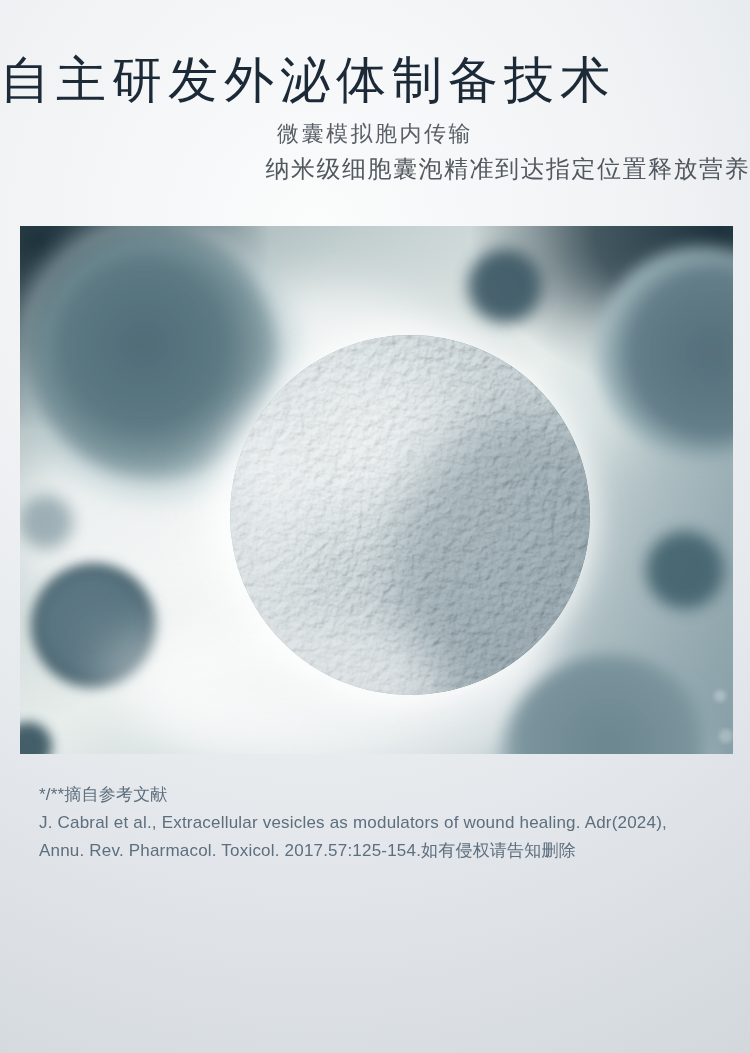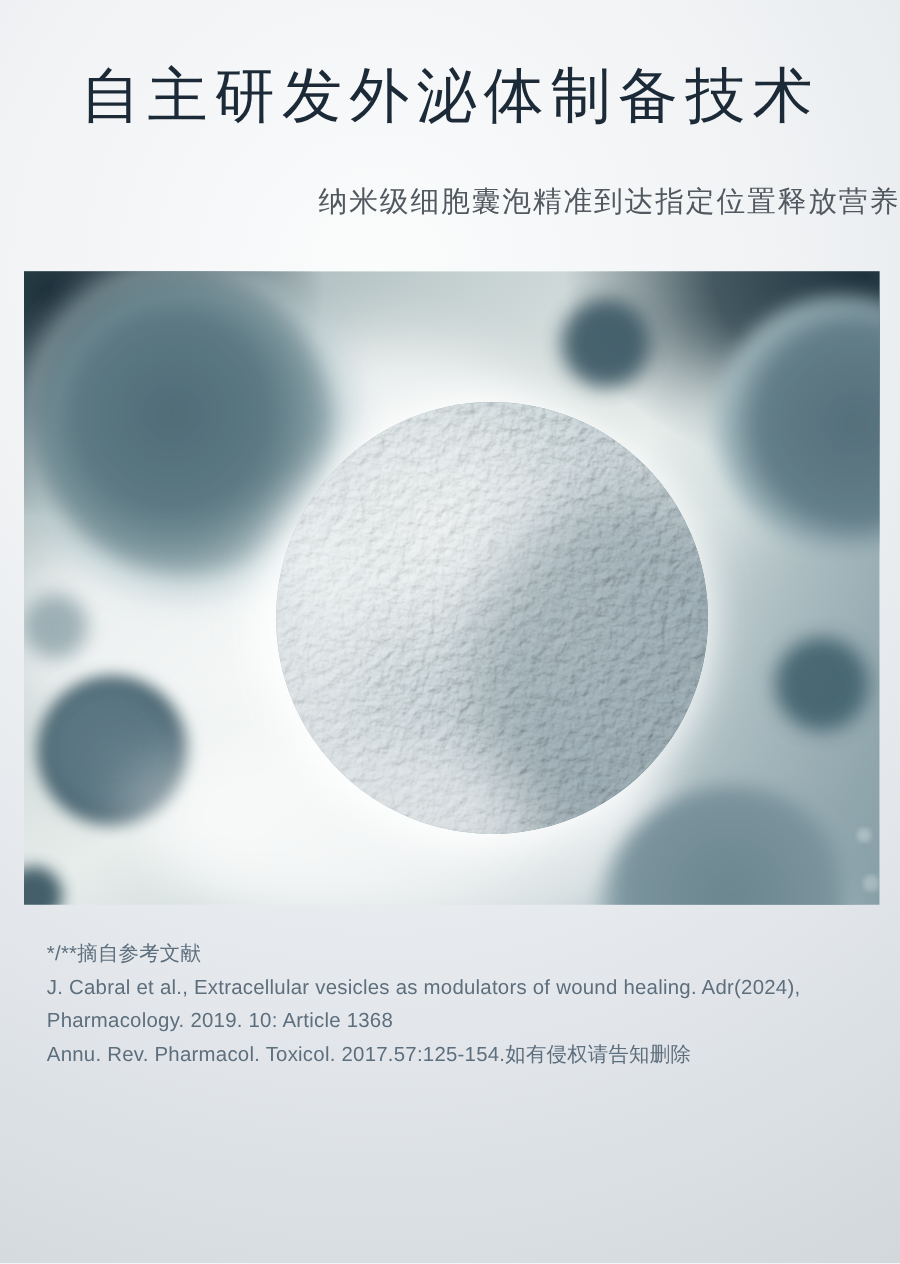--- a/index.html
+++ b/index.html
@@ -8,21 +8,20 @@
     font-family:"Liberation Sans","DejaVu Sans",sans-serif;
     -webkit-font-smoothing:antialiased;
   }
   .page {
     position:relative; width:750px; height:1053px; overflow:hidden;
     background:
       radial-gradient(120% 90% at 42% 22%, #fbfcfc 0%, #f0f2f4 38%, #e2e6ea 68%, #d2d7dc 100%);
   }
   .hdr-title {
     position:absolute; top:52px; left:0; width:100%;
-    text-align:center;
     font-size:50px; line-height:56px; font-weight:500;
     color:#1c2a38; letter-spacing:6px; white-space:nowrap;
     margin:0;
   }
   .hdr-sub1 {
     position:absolute; top:121px; left:0; width:100%;
     text-align:center; font-size:22px; line-height:26px; font-weight:400;
     color:#585f67; letter-spacing:2.5px; margin:0; white-space:nowrap;
   }
   .hdr-sub2 {
@@ -41,20 +40,21 @@
     letter-spacing:0.2px;
   }
   .refs p { margin:0; padding:0; }
 </style>
 </head>
 <body>
 
 <div class="page">
 
   <h1 class="hdr-title">自主研发外泌体制备技术</h1>
+  <p class="hdr-sub1">微囊模拟胞内传输</p>
   <p class="hdr-sub2">纳米级细胞囊泡精准到达指定位置释放营养</p>
 
   <figure class="hero" role="img" aria-label="纳米级细胞囊泡显微图（外泌体微球）">
     <svg viewBox="0 0 713 528" xmlns="http://www.w3.org/2000/svg">
       <defs>
         <filter id="b2">
             <feGaussianBlur stdDeviation="2"></feGaussianBlur>
           </filter>
         <filter id="b6" x="-40%" y="-40%" width="180%" height="180%">
             <feGaussianBlur stdDeviation="6"></feGaussianBlur>
@@ -192,18 +192,17 @@
       <g>
         <ellipse cx="250" cy="455" rx="170" ry="70" fill="#ffffff" opacity="0.45" filter="url(#b24)"></ellipse>
         <ellipse cx="235" cy="300" rx="55" ry="95" fill="#ffffff" opacity="0.4" filter="url(#b24)"></ellipse>
       </g>
     </svg>
   </figure>
 
   <div class="refs">
     <p>*/**摘自参考文献</p>
     <p>J. Cabral et al., Extracellular vesicles as modulators of wound healing. Adr(2024),</p>
-    <p>Pharmacology. 2019. 10: Article 1368</p>
     <p>Annu. Rev. Pharmacol. Toxicol. 2017.57:125-154.如有侵权请告知删除</p>
 
   </div>
 
 </div>
 
 </body></html>

